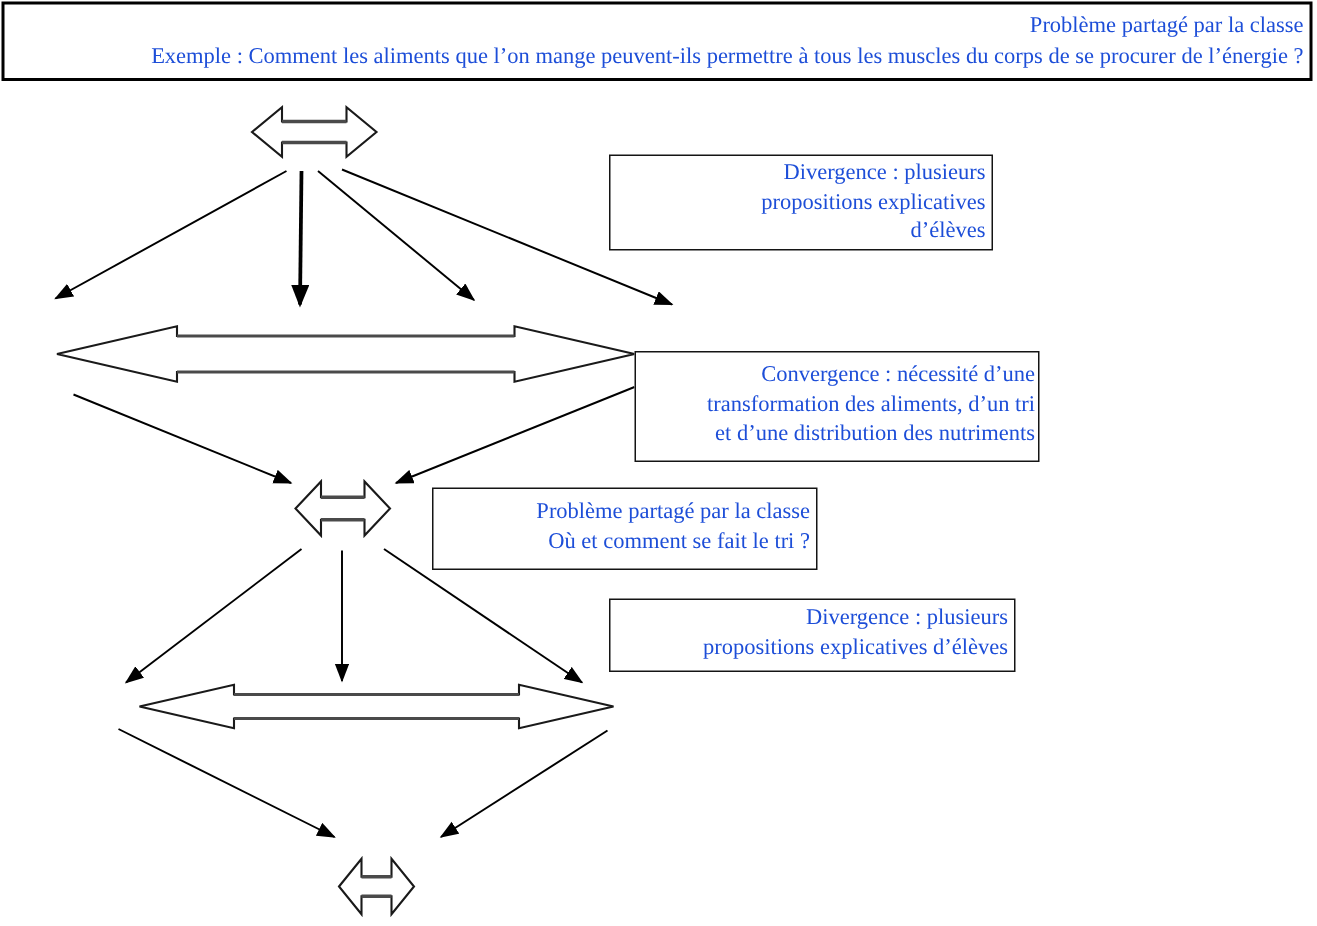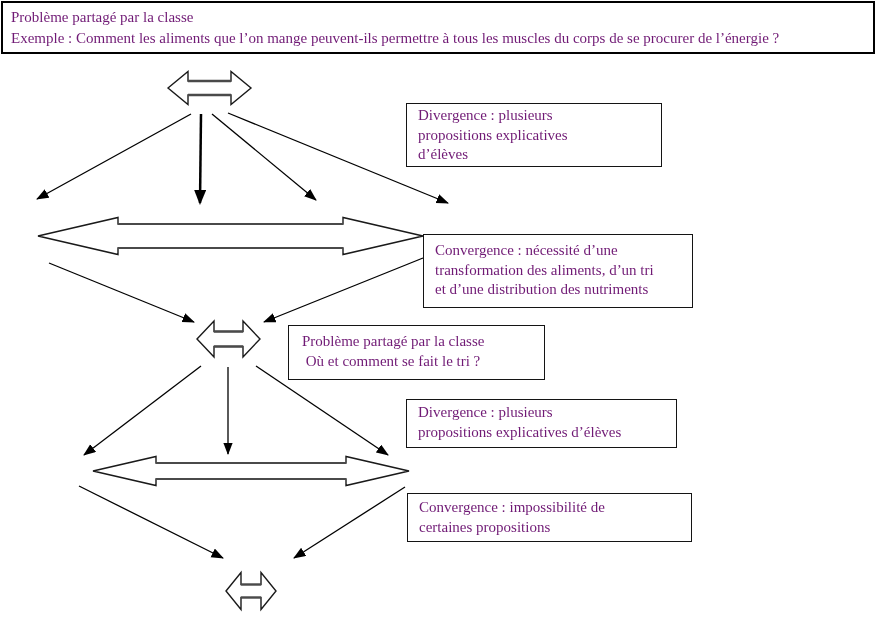--- a/index.html
+++ b/index.html
@@ -13,21 +13,22 @@
   }
   #arrows{position:absolute;left:0;top:0;}
   .box{
     position:absolute;
     box-sizing:border-box;
     background:#ffffff;
     border:1.5px solid #141414;
     font-size:15px;
     line-height:19.5px;
     white-space:pre-wrap;
-    color:#701a75;
+    color:#1d4ed8;
+    text-align:right;
   }
   .title-box{
     border:2px solid #000000;
     line-height:21px;
     font-size:15px;
   }
 </style>
 </head>
 <body>
 
@@ -107,17 +108,15 @@
   <div class="box" style="left:423px;top:234px;width:270px;height:74px;padding:6px 2px 0 11px;">Convergence : nécessité d’une
 transformation des aliments, d’un tri
 et d’une distribution des nutriments</div>
 
   <div class="box" style="left:288px;top:325px;width:257px;height:55px;padding:6px 4px 0 13px;">Problème partagé par la classe
  Où et comment se fait le tri ?</div>
 
   <div class="box" style="left:406px;top:399px;width:271px;height:49px;padding:3px 4px 0 11px;">Divergence : plusieurs
 propositions explicatives d’élèves</div>
 
-  <div class="box" style="left:407px;top:493px;width:285px;height:49px;padding:4px 4px 0 11px;">Convergence : impossibilité de
-certaines propositions</div>
 
 
 </div>
 
 </body></html>

